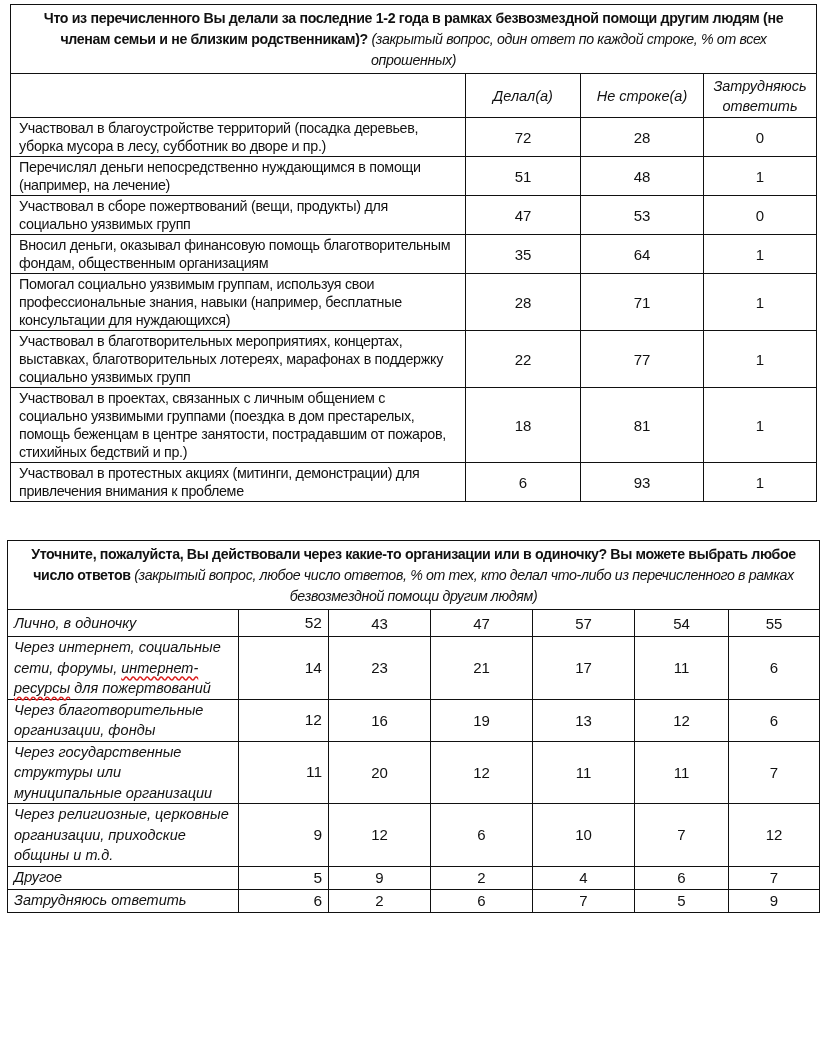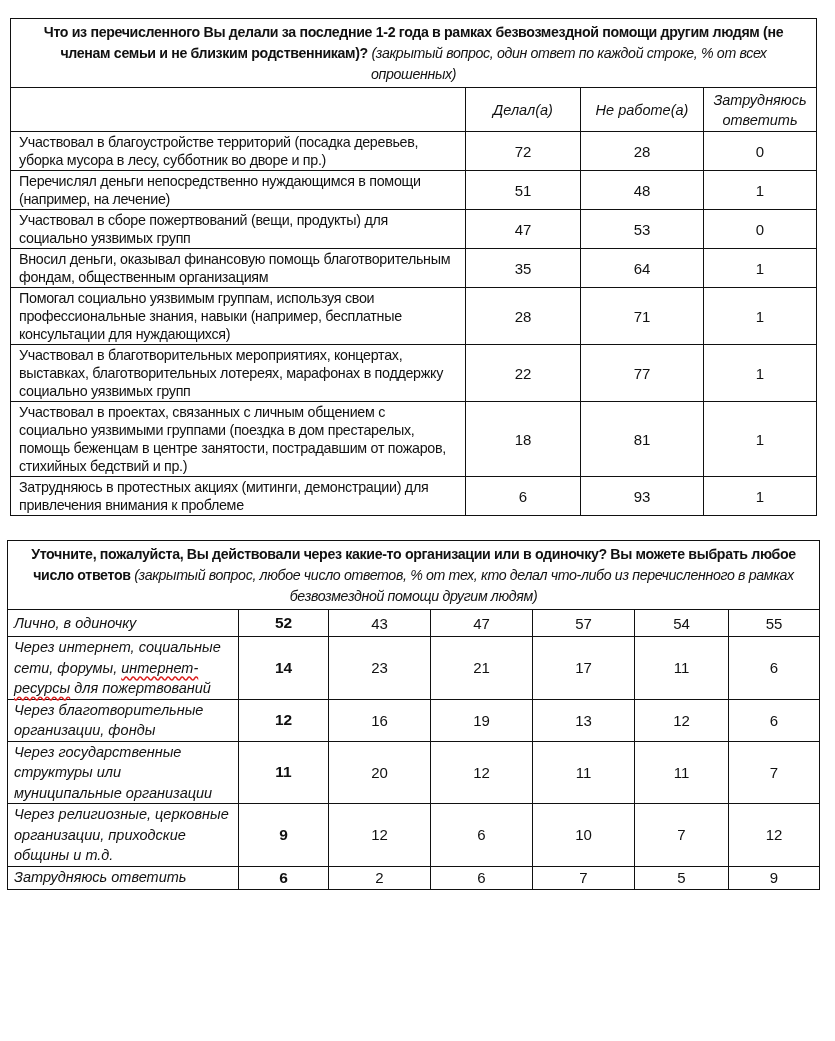--- a/index.html
+++ b/index.html
@@ -1,29 +1,29 @@
 <!DOCTYPE html>
 <html><head>
 <meta charset="utf-8">
 <style>
   html, body { margin:0; padding:0; background:#ffffff; }
   body { width:835px; height:1041px; position:relative; font-family:"Liberation Sans", sans-serif; color:#111; }
   table { border-collapse:collapse; position:absolute; table-layout:fixed; }
   td, th { border:1.3px solid #111; padding:0 6px; font-weight:normal; }
-  #t1 { left:10px; top:18px; width:806px; }
+  #t1 { left:10px; top:4px; width:806px; }
   #t2 { left:7px; top:540px; width:812px; }
   .title { text-align:center; font-size:14.2px; line-height:21px; padding:3px 8px 2px; letter-spacing:-0.35px; }
   .title b { font-weight:bold; }
   .title i { font-style:italic; font-weight:normal; }
   .hdr-it { font-style:italic; text-align:center; font-size:14.5px; line-height:20px; }
   .rowlab1 { font-weight:normal; font-size:14.3px; line-height:18px; padding:1px 8px; letter-spacing:-0.3px; }
   .num { text-align:center; font-size:15px; }
   .hdr-b { font-weight:bold; text-align:center; font-size:14.3px; line-height:20px; letter-spacing:-0.4px; }
   .rowlab2 { font-style:italic; font-size:14.5px; line-height:20.5px; padding:0 6px; }
-  .numb { font-weight:bold; text-align:center; font-size:15.5px; }
+  .numb { font-weight:normal; text-align:right; font-size:15.5px; }
   .squig { text-decoration:underline wavy #d22; text-underline-offset:3px; }
 </style>
 </head>
 <body>
 
 <table id="t1">
   <colgroup>
       <col style="width:455px">
       <col style="width:115px">
       <col style="width:123px">
@@ -31,21 +31,21 @@
     </colgroup>
   <tbody>
       <tr style="height:62px">
     <td colspan="4" class="title">
       <b>Что из перечисленного Вы делали за последние 1-2 года в рамках безвозмездной помощи другим людям (не членам семьи и не близким родственникам)?</b><i> (закрытый вопрос, один ответ по каждой строке, % от всех опрошенных)</i>
     </td>
   </tr>
   <tr style="height:44px">
     <td></td>
     <td class="hdr-it">Делал(а)</td>
-    <td class="hdr-it">Не работе(а)</td>
+    <td class="hdr-it">Не строке(а)</td>
     <td class="hdr-it">Затрудняюсь ответить</td>
   </tr>
   <tr style="height:36px">
     <td class="rowlab1">Участвовал в благоустройстве территорий (посадка деревьев, уборка мусора в лесу, субботник во дворе и пр.)</td>
     <td class="num">72</td>
     <td class="num">28</td>
     <td class="num">0</td>
   </tr>
   <tr style="height:36px">
     <td class="rowlab1">Перечислял деньги непосредственно нуждающимся в помощи (например, на лечение)</td>
@@ -77,21 +77,21 @@
     <td class="num">77</td>
     <td class="num">1</td>
   </tr>
   <tr style="height:72px">
     <td class="rowlab1">Участвовал в проектах, связанных с личным общением с социально уязвимыми группами (поездка в дом престарелых, помощь беженцам в центре занятости, пострадавшим от пожаров, стихийных бедствий и пр.)</td>
     <td class="num">18</td>
     <td class="num">81</td>
     <td class="num">1</td>
   </tr>
   <tr style="height:35px">
-    <td class="rowlab1">Затрудняюсь в протестных акциях (митинги, демонстрации) для привлечения внимания к проблеме</td>
+    <td class="rowlab1">Участвовал в протестных акциях (митинги, демонстрации) для привлечения внимания к проблеме</td>
     <td class="num">6</td>
     <td class="num">93</td>
     <td class="num">1</td>
   </tr>
 </tbody>
   </table>
 
 <table id="t2">
   <colgroup>
       <col style="width:231px">
@@ -147,20 +147,29 @@
   <tr style="height:62px">
     <td class="rowlab2">Через религиозные, церковные организации, приходские общины и т.д.</td>
     <td class="numb">9</td>
     <td class="num">12</td>
     <td class="num">6</td>
     <td class="num">10</td>
     <td class="num">7</td>
     <td class="num">12</td>
   </tr>
   <tr style="height:23px">
+    <td class="rowlab2">Другое</td>
+    <td class="numb">5</td>
+    <td class="num">9</td>
+    <td class="num">2</td>
+    <td class="num">4</td>
+    <td class="num">6</td>
+    <td class="num">7</td>
+  </tr>
+  <tr style="height:23px">
     <td class="rowlab2">Затрудняюсь ответить</td>
     <td class="numb">6</td>
     <td class="num">2</td>
     <td class="num">6</td>
     <td class="num">7</td>
     <td class="num">5</td>
     <td class="num">9</td>
   </tr>
 </tbody>
   </table>

